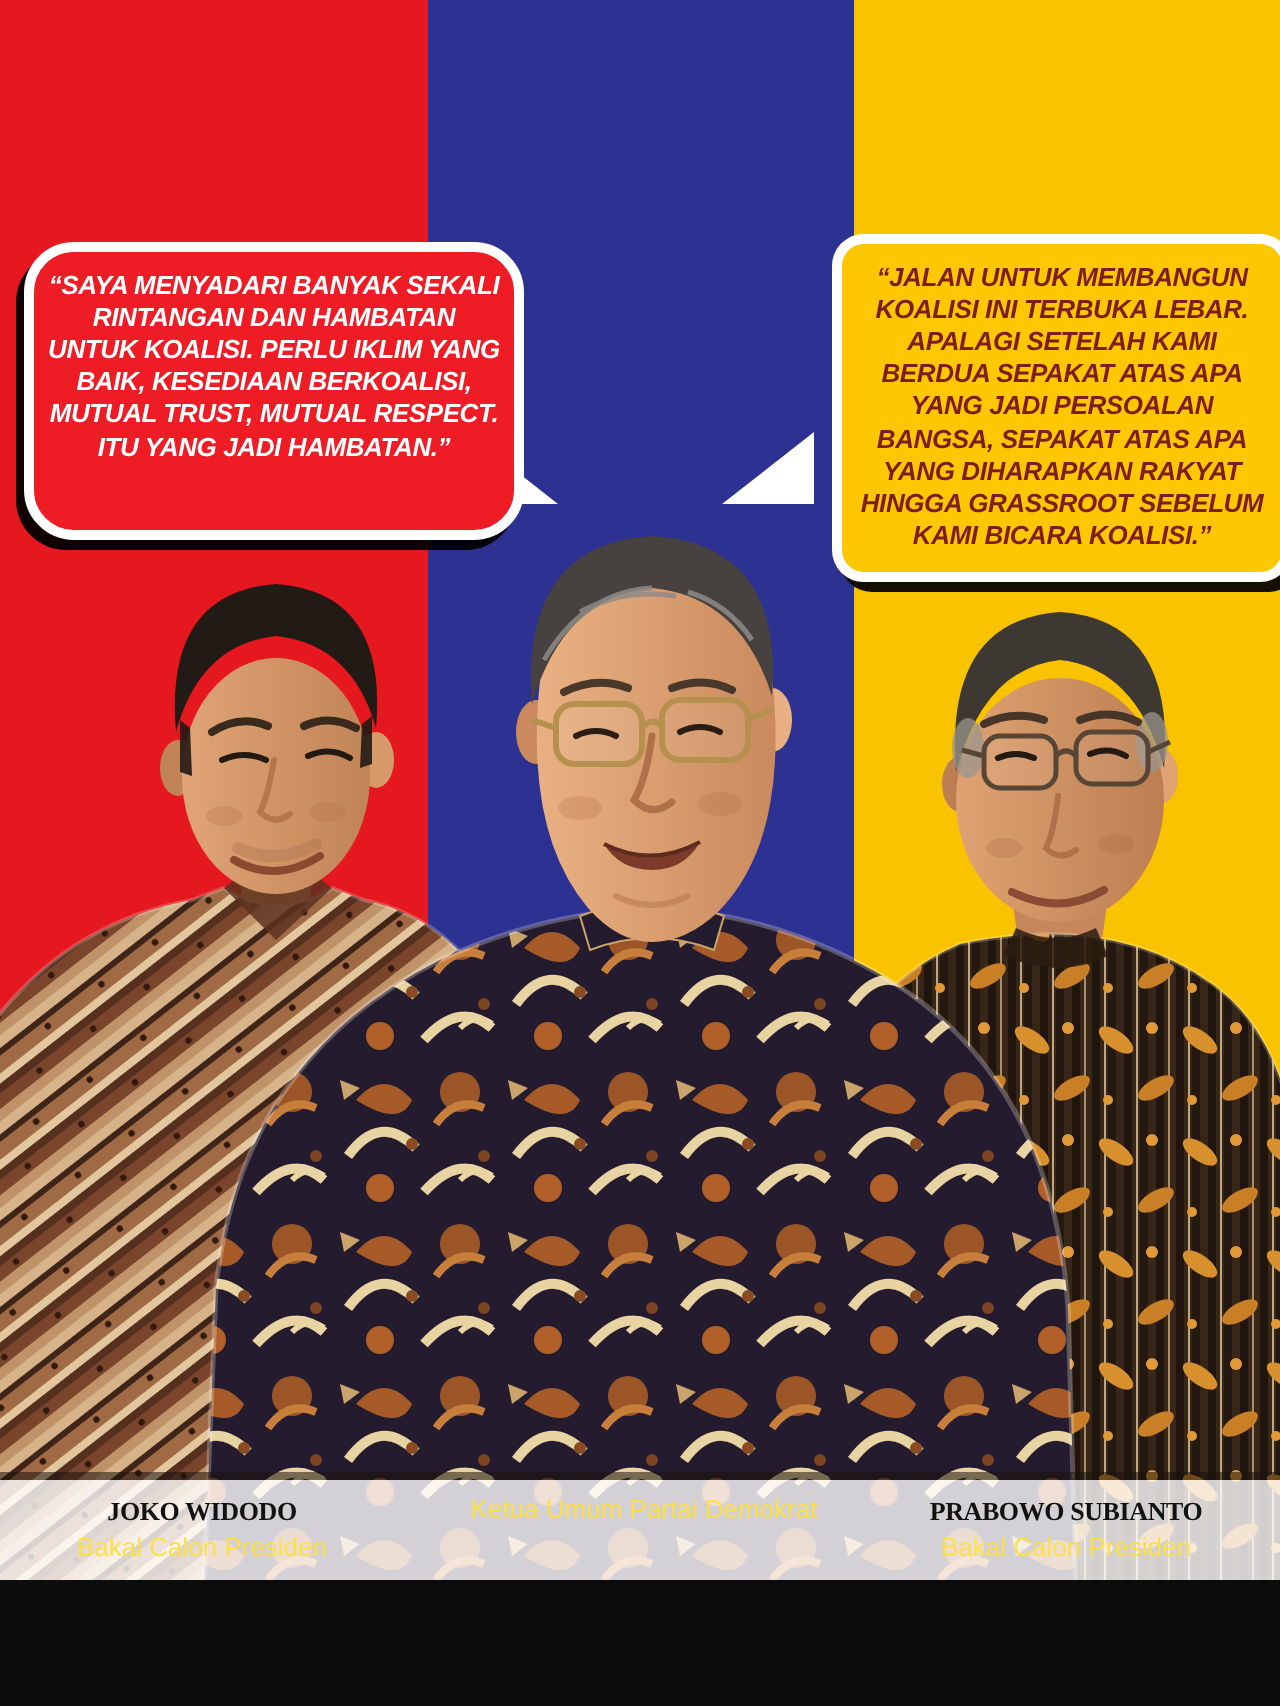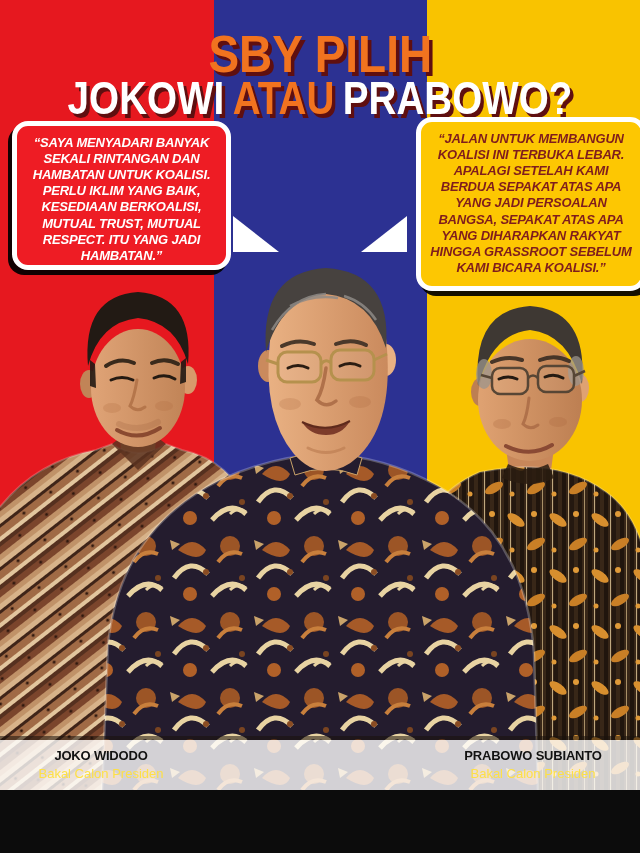--- a/index.html
+++ b/index.html
@@ -18,36 +18,36 @@
     letter-spacing:0px;transform:scaleX(.9);text-shadow:4px 4px 0 #5f0f10;white-space:nowrap;}
   .title .l2{display:block;font-weight:700;font-size:46px;line-height:44px;transform:scaleX(.84);
     white-space:nowrap;text-shadow:4px 4px 0 #5f0f10;}
   .title .l2 .w{color:#ffffff;} .title .l2 .o{color:#f1731f;}
   .title .l2 span{margin:0 5px;}
 
   
   .bubble{position:absolute;z-index:6;border:5px solid #ffffff;border-radius:16px;
     font-weight:700;font-style:italic;text-align:center;padding:9px 6px;
     font-size:13px;line-height:1.24;letter-spacing:-0.2px;}
-  .bubble.left{left:12px;top:121px;width:219px;height:149px;background:#ee1c24;color:#ffffff;
-    box-shadow:-4px 5px 0 rgba(0,0,0,.92);}
+  .bubble.left{left:12px;top:121px;width:250px;height:149px;background:#ee1c24;color:#ffffff;
+    box-shadow:-4px 5px 0 rgba(0,0,0,.92);border-radius:25px;}
   .bubble.right{left:416px;top:117px;width:230px;height:174px;background:#fdc702;color:#7f1d1d;
     box-shadow:4px 5px 0 rgba(0,0,0,.92);}
   .tail{position:absolute;z-index:5;background:#ffffff;}
   .tail.left{left:233px;top:216px;width:46px;height:36px;clip-path:polygon(0 0,100% 100%,0 100%);}
   .tail.right{left:361px;top:216px;width:46px;height:36px;clip-path:polygon(100% 0,100% 100%,0 100%);}
 
   
   .figures{position:absolute;left:0;top:0;width:640px;height:853px;z-index:3;}
 
   
   .nameband{position:absolute;left:0;top:740px;width:640px;height:50px;z-index:7;
     background:rgba(255,255,255,.8);box-shadow:0 -4px 0 rgba(25,18,12,.55);}
   .ncol{position:absolute;top:6px;text-align:center;}
-  .ncol .nm{font-weight:700;font-size:13px;letter-spacing:-.2px;color:#121212;line-height:19px;white-space:nowrap;}
+  .ncol .nm{font-weight:700;font-size:13px;letter-spacing:-.2px;color:#121212;line-height:19px;white-space:nowrap;font-family:Liberation Serif, serif;}
   .ncol .rl{font-weight:400;font-size:13px;color:#fde047;line-height:18px;white-space:nowrap;}
   .ncol.c1{left:6px;width:190px;} .ncol.c2{left:212px;width:220px;} .ncol.c3{left:438px;width:190px;}
 
   
   .footer{position:absolute;left:0;top:790px;width:640px;height:63px;background:#0c0c0c;z-index:8;}
 </style>
 </head>
 <body>
 
 <div class="canvas">
@@ -182,38 +182,35 @@
       <path d="M302 422 q24 12 48 -1" stroke="#5e2a1c" stroke-width="2" fill="none"></path>
       <ellipse cx="290" cy="404" rx="11" ry="6" fill="#a8643c" opacity=".22"></ellipse>
       <ellipse cx="360" cy="402" rx="11" ry="6" fill="#a8643c" opacity=".22"></ellipse>
       <path d="M308 448 q18 9 36 0" stroke="#b97a4e" stroke-width="3" fill="none" opacity=".6" stroke-linecap="round"></path>
     </g>
   </svg>
 
   <div class="tail left"></div>
   <div class="tail right"></div>
 
-  <div class="title">
-    <span class="l1">SBY PILIH</span>
-    <span class="l2"><span class="w">JOKOWI</span><span class="o">ATAU</span><span class="w">PRABOWO?</span></span>
-  </div>
 
   <div class="bubble left">
     <span>“SAYA MENYADARI BANYAK SEKALI RINTANGAN DAN HAMBATAN UNTUK KOALISI. PERLU IKLIM YANG BAIK, KESEDIAAN BERKOALISI, MUTUAL TRUST, MUTUAL RESPECT. ITU YANG JADI HAMBATAN.”</span>
   </div>
   <div class="bubble right">
     <span>“JALAN UNTUK MEMBANGUN KOALISI INI TERBUKA LEBAR. APALAGI SETELAH KAMI BERDUA SEPAKAT ATAS APA YANG JADI PERSOALAN BANGSA, SEPAKAT ATAS APA YANG DIHARAPKAN RAKYAT HINGGA GRASSROOT SEBELUM KAMI BICARA KOALISI.”</span>
   </div>
 
   <div class="nameband">
     <div class="ncol c1">
       <div class="nm">JOKO WIDODO</div>
       <div class="rl">Bakal Calon Presiden</div>
     </div>
     <div class="ncol c2">
+      <div class="rl">Ketua Umum Partai Demokrat</div>
     </div>
     <div class="ncol c3">
       <div class="nm">PRABOWO SUBIANTO</div>
       <div class="rl">Bakal Calon Presiden</div>
     </div>
   </div>
 
   <div class="footer">
     
 

